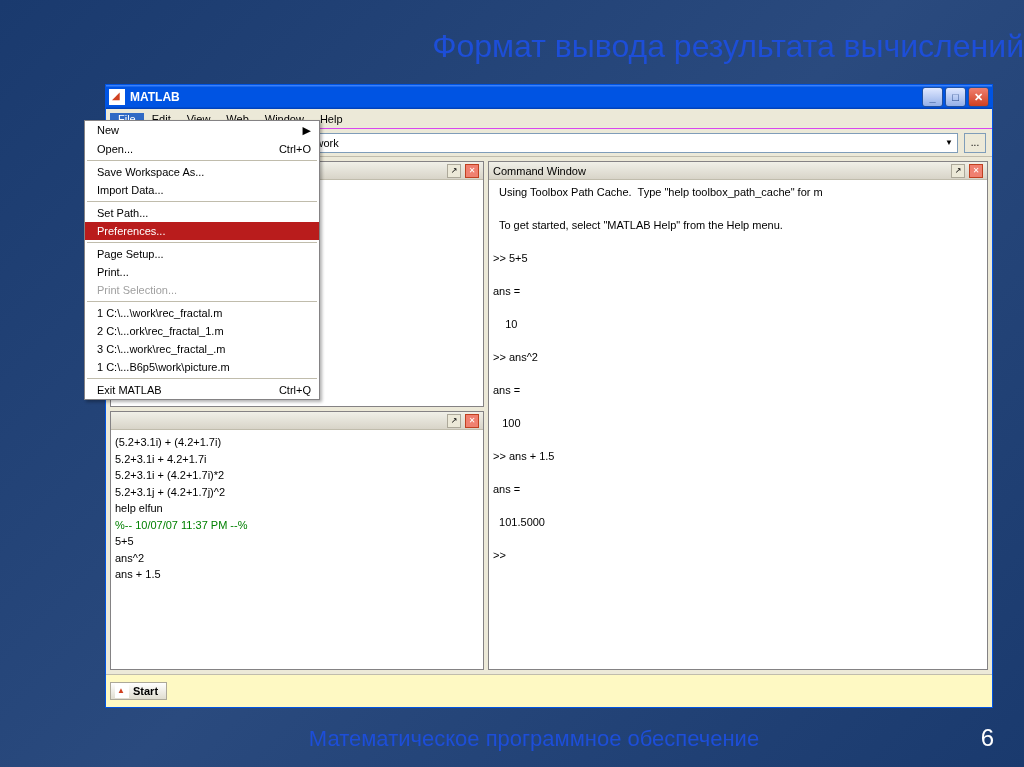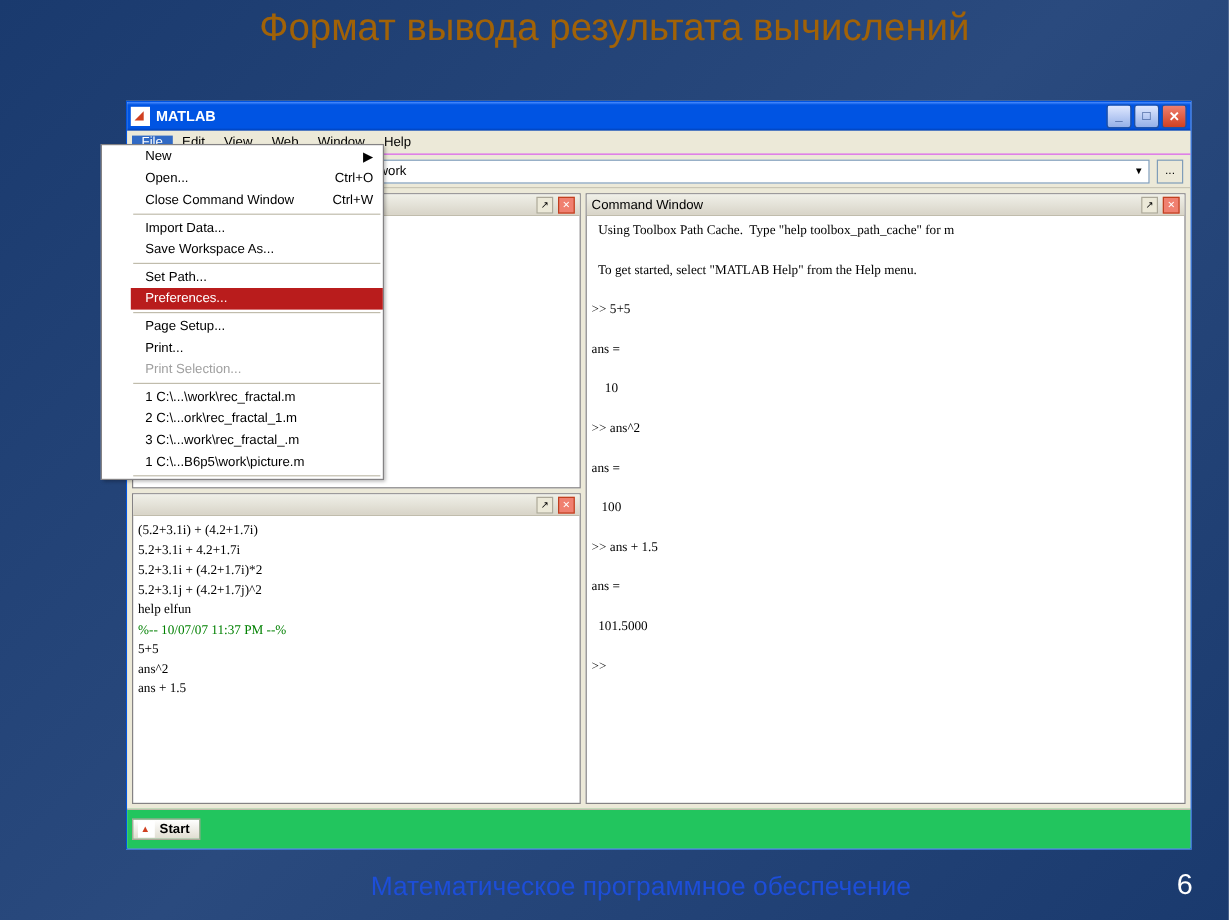--- a/index.html
+++ b/index.html
@@ -5,25 +5,25 @@
   * { box-sizing: border-box; margin: 0; padding: 0; }
   body {
     width: 1024px;
     height: 767px;
     background: linear-gradient(135deg, #1a3a6e 0%, #2a4a7e 50%, #1a3a6e 100%);
     font-family: Arial, sans-serif;
     position: relative;
     overflow: hidden;
   }
   .slide-title {
-    text-align: center;
-    color: #a16207;
+    text-align: right;
+    color: #1d4ed8;
     font-size: 32px;
     font-weight: normal;
-    padding-top: 4px;
+    padding-top: 28px;
   }
   .slide-footer {
     position: absolute;
     bottom: 15px;
     width: 100%;
     text-align: center;
     color: #1d4ed8;
     font-size: 22px;
     margin-left: 22px;
   }
@@ -171,57 +171,56 @@
   .panel-header .pbtn {
     width: 14px; height: 14px;
     border: 1px solid #aca899;
     background: #ece9d8;
     font-size: 8px;
     display: flex; align-items: center; justify-content: center;
   }
   .panel-header .pbtn.red { background: #f08070; color: white; border-color: #c04020; }
   .panel-body {
     flex: 1;
-    font-family: Liberation Serif, serif;
+    font-family: Liberation Sans, sans-serif;
     font-size: 11px;
     padding: 4px;
     overflow: hidden;
     white-space: pre;
     line-height: 1.5;
   }
   .workspace-panel { height: 246px; }
   .history-panel { flex: 1; }
   .dropdown-menu {
     position: absolute;
     left: -27px;
     top: -42px;
     width: 236px;
     background: #ffffff;
     border: 1px solid #848284;
     box-shadow: 2px 2px 3px rgba(0,0,0,0.3);
     font-size: 11px;
     z-index: 10;
-    padding-left: 24px;
   }
   .dropdown-menu .mi {
     padding: 3px 8px 3px 12px;
     display: flex;
     justify-content: space-between;
     cursor: default;
   }
   .dropdown-menu .mi.highlighted { background: #b91c1c; color: white; }
   .dropdown-menu .mi.disabled { color: #a0a0a0; }
   .dropdown-menu hr {
     border: none;
     border-top: 1px solid #c0bcac;
     margin: 2px 2px;
   }
   .statusbar {
     height: 22px;
-    background: #22c55e;
+    background: #fef9c3;
     border-top: 1px solid #c0bcac;
     display: flex;
     align-items: center;
     padding: 16px 4px;
   }
   .start-btn {
     height: 18px;
     padding: 0 8px 0 4px;
     border: 1px solid #aca899;
     background: linear-gradient(to bottom, #fff, #e0ddd0);
@@ -290,31 +289,27 @@
 
         <div class="dropdown-menu">
           <div class="mi">
               <span>New</span>
               <span>▶</span>
             </div>
           <div class="mi">
               <span>Open...</span>
               <span>Ctrl+O</span>
             </div>
-          <div class="mi">
-              <span>Close Command Window</span>
-              <span>Ctrl+W</span>
-            </div>
           <hr>
           <div class="mi">
+              <span>Save Workspace As...</span>
+              <span></span>
+            </div>
+          <div class="mi">
               <span>Import Data...</span>
-              <span></span>
-            </div>
-          <div class="mi">
-              <span>Save Workspace As...</span>
               <span></span>
             </div>
           <hr>
           <div class="mi">
               <span>Set Path...</span>
               <span></span>
             </div>
           <div class="mi highlighted">
               <span>Preferences...</span>
               <span></span>
@@ -343,20 +338,24 @@
             </div>
           <div class="mi">
               <span>3 C:\...work\rec_fractal_.m</span>
               <span></span>
             </div>
           <div class="mi">
               <span>1 C:\...B6p5\work\picture.m</span>
               <span></span>
             </div>
           <hr>
+          <div class="mi">
+              <span>Exit MATLAB</span>
+              <span>Ctrl+Q</span>
+            </div>
         </div>
       </div>
 
       <div class="panel history-panel">
         <div class="panel-header">
           <span class="spacer"></span>
           <div class="pbtn">↗</div>
           <div class="pbtn red">✕</div>
         </div>
         <div class="panel-body"><span>(5.2+3.1i) + (4.2+1.7i)</span>

